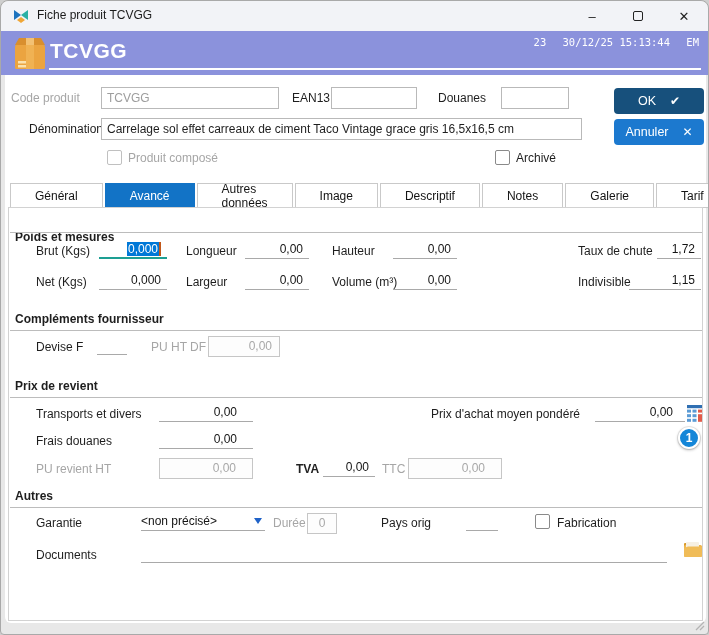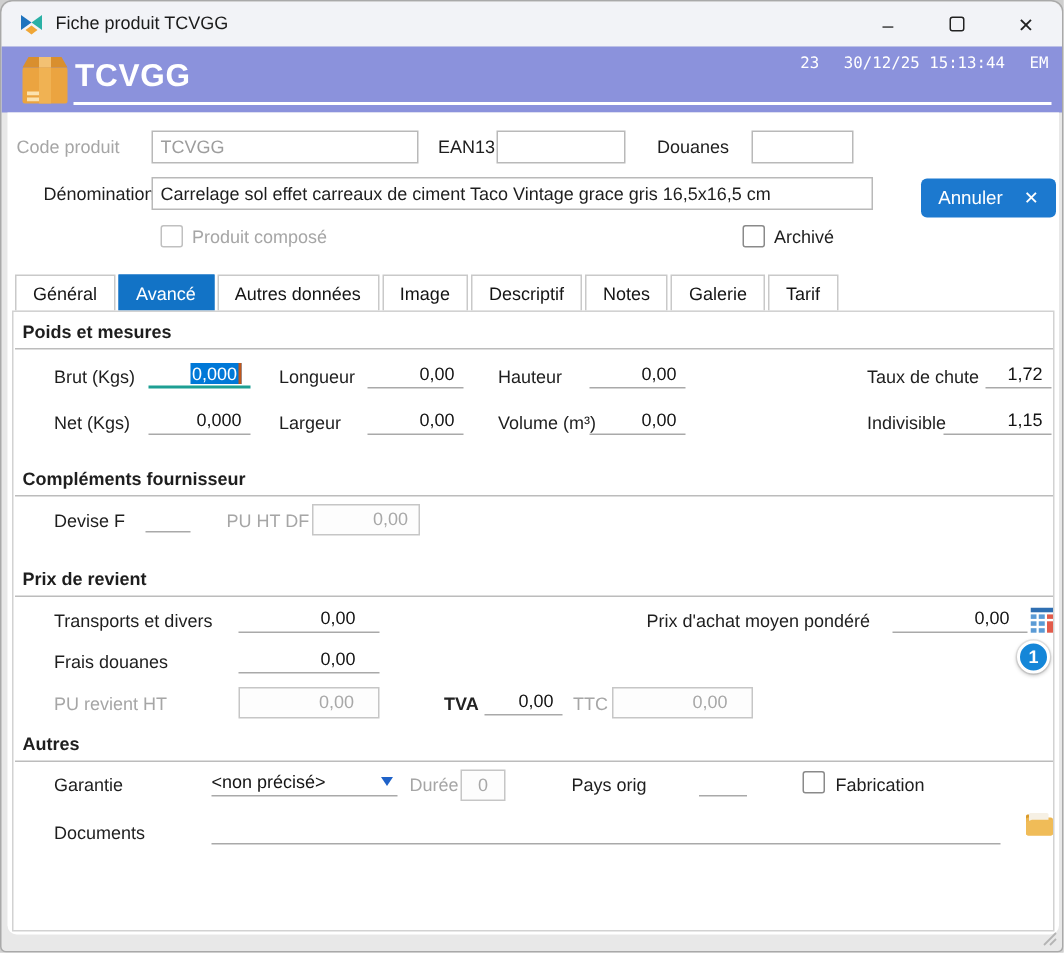--- a/index.html
+++ b/index.html
@@ -30,21 +30,21 @@
   .tbox{ position:absolute; height:22px; border:1px solid #b9b9b9; background:#fff; font-size:12px; padding:0 5px; color:#1e1e1e; font-family:"Liberation Sans", sans-serif; }
   .tbox.dim{ color:#9d9d9d; }
   .btn{ position:absolute; width:90px; height:26px; border:none; border-radius:4px; color:#fff; font-size:12.5px; font-family:"Liberation Sans", sans-serif; display:flex; align-items:center; justify-content:center; gap:14px; cursor:pointer; }
   .btn .glyph{ font-size:12px; }
   .btn-ok{ background:#17507c; }
   .btn-cancel{ background:#1c79cf; }
   .checkbox{ position:absolute; width:15px; height:15px; border:1px solid #8a8a8a; background:#fff; border-radius:2px; }
   .checkbox.dim{ border-color:#c0c0c0; }
   
   .tabs{ position:absolute; left:5px; top:108px; display:flex; }
-  .tab{ height:25px; padding:0 11px; display:flex; align-items:center; font-size:12px; color:#141414; background:#fff; border:1px solid #c9c9c9; margin-right:2px; cursor:pointer; }
+  .tab{ height:25px; padding:0 24px; display:flex; align-items:center; font-size:12px; color:#141414; background:#fff; border:1px solid #c9c9c9; margin-right:2px; cursor:pointer; }
   .tab.active{ background:#1273c6; border-color:#1273c6; color:#fff; }
   .panel{ position:absolute; left:3px; top:132px; width:695px; height:414px; border:1px solid #d2d2d2; background:#fff; }
   .rule{ position:absolute; left:5px; width:692px; height:1px; background:#bcbcbc; }
   
   .ufield{ position:absolute; height:18px; border-bottom:1px solid #a9a9a9; font-size:12px; color:#141414; text-align:right; padding-right:6px; line-height:17px; }
   .ufield.sel{ border-bottom:2px solid #1d9f93; text-align:right; }
   .sel-text{ background:#0078d7; color:#fff; padding:0 1px; border-right:2px solid #c2571a; }
   .boxfield{ position:absolute; height:21px; border:1px solid #c6c6c6; background:#fdfdfd; color:#a8a8a8; font-size:12px; text-align:right; padding-right:7px; line-height:19px; }
   .boxfield.ctr{ text-align:center; padding-right:0; }
   
@@ -96,20 +96,24 @@
   </div>
 
   <div class="card">
 
     <div class="lbl dim" style="left:6px; top:16px;">Code produit</div>
     <input class="tbox dim" style="left: 96px; top: 12px; width: 178px;" value="TCVGG">
     <div class="lbl" style="left:287px; top:16px;">EAN13</div>
     <input class="tbox" style="left: 326px; top: 12px; width: 86px;" value="">
     <div class="lbl" style="left:433px; top:16px;">Douanes</div>
     <input class="tbox" style="left: 496px; top: 12px; width: 68px;" value="">
+    <button class="btn btn-ok" style="left:609px; top:13px;">
+      <span>OK</span>
+      <span class="glyph">✔</span>
+    </button>
 
     <div class="lbl" style="left:24px; top:47px;">Dénomination</div>
     <input class="tbox" style="left: 96px; top: 43px; width: 481px;" value="Carrelage sol effet carreaux de ciment Taco Vintage grace gris 16,5x16,5 cm">
     <button class="btn btn-cancel" style="left:609px; top:44px;">
       <span>Annuler</span>
       <span class="glyph">✕</span>
     </button>
 
     <div class="checkbox dim" style="left:102px; top:75px;"></div>
     <div class="lbl dim" style="left:123px; top:76px;">Produit composé</div>
@@ -122,21 +126,21 @@
       <div class="tab">Autres données</div>
       <div class="tab">Image</div>
       <div class="tab">Descriptif</div>
       <div class="tab">Notes</div>
       <div class="tab">Galerie</div>
       <div class="tab">Tarif</div>
     </div>
 
     <div class="panel"></div>
 
-    <div class="lbl b" style="left:10px; top:139px;">Poids et mesures</div>
+    <div class="lbl b" style="left:10px; top:155px;">Poids et mesures</div>
     <div class="rule" style="top:157px;"></div>
 
     <div class="lbl" style="left:31px; top:169px;">Brut (Kgs)</div>
     <div class="ufield sel" style="left:94px; top:166px; width:68px;"><span class="sel-text">0,000</span></div>
     <div class="lbl" style="left:181px; top:169px;">Longueur</div>
     <div class="ufield" style="left:240px; top:166px; width:64px;">0,00</div>
     <div class="lbl" style="left:327px; top:169px;">Hauteur</div>
     <div class="ufield" style="left:388px; top:166px; width:64px;">0,00</div>
     <div class="lbl" style="left:573px; top:169px;">Taux de chute</div>
     <div class="ufield" style="left:652px; top:166px; width:44px;">1,72</div>

